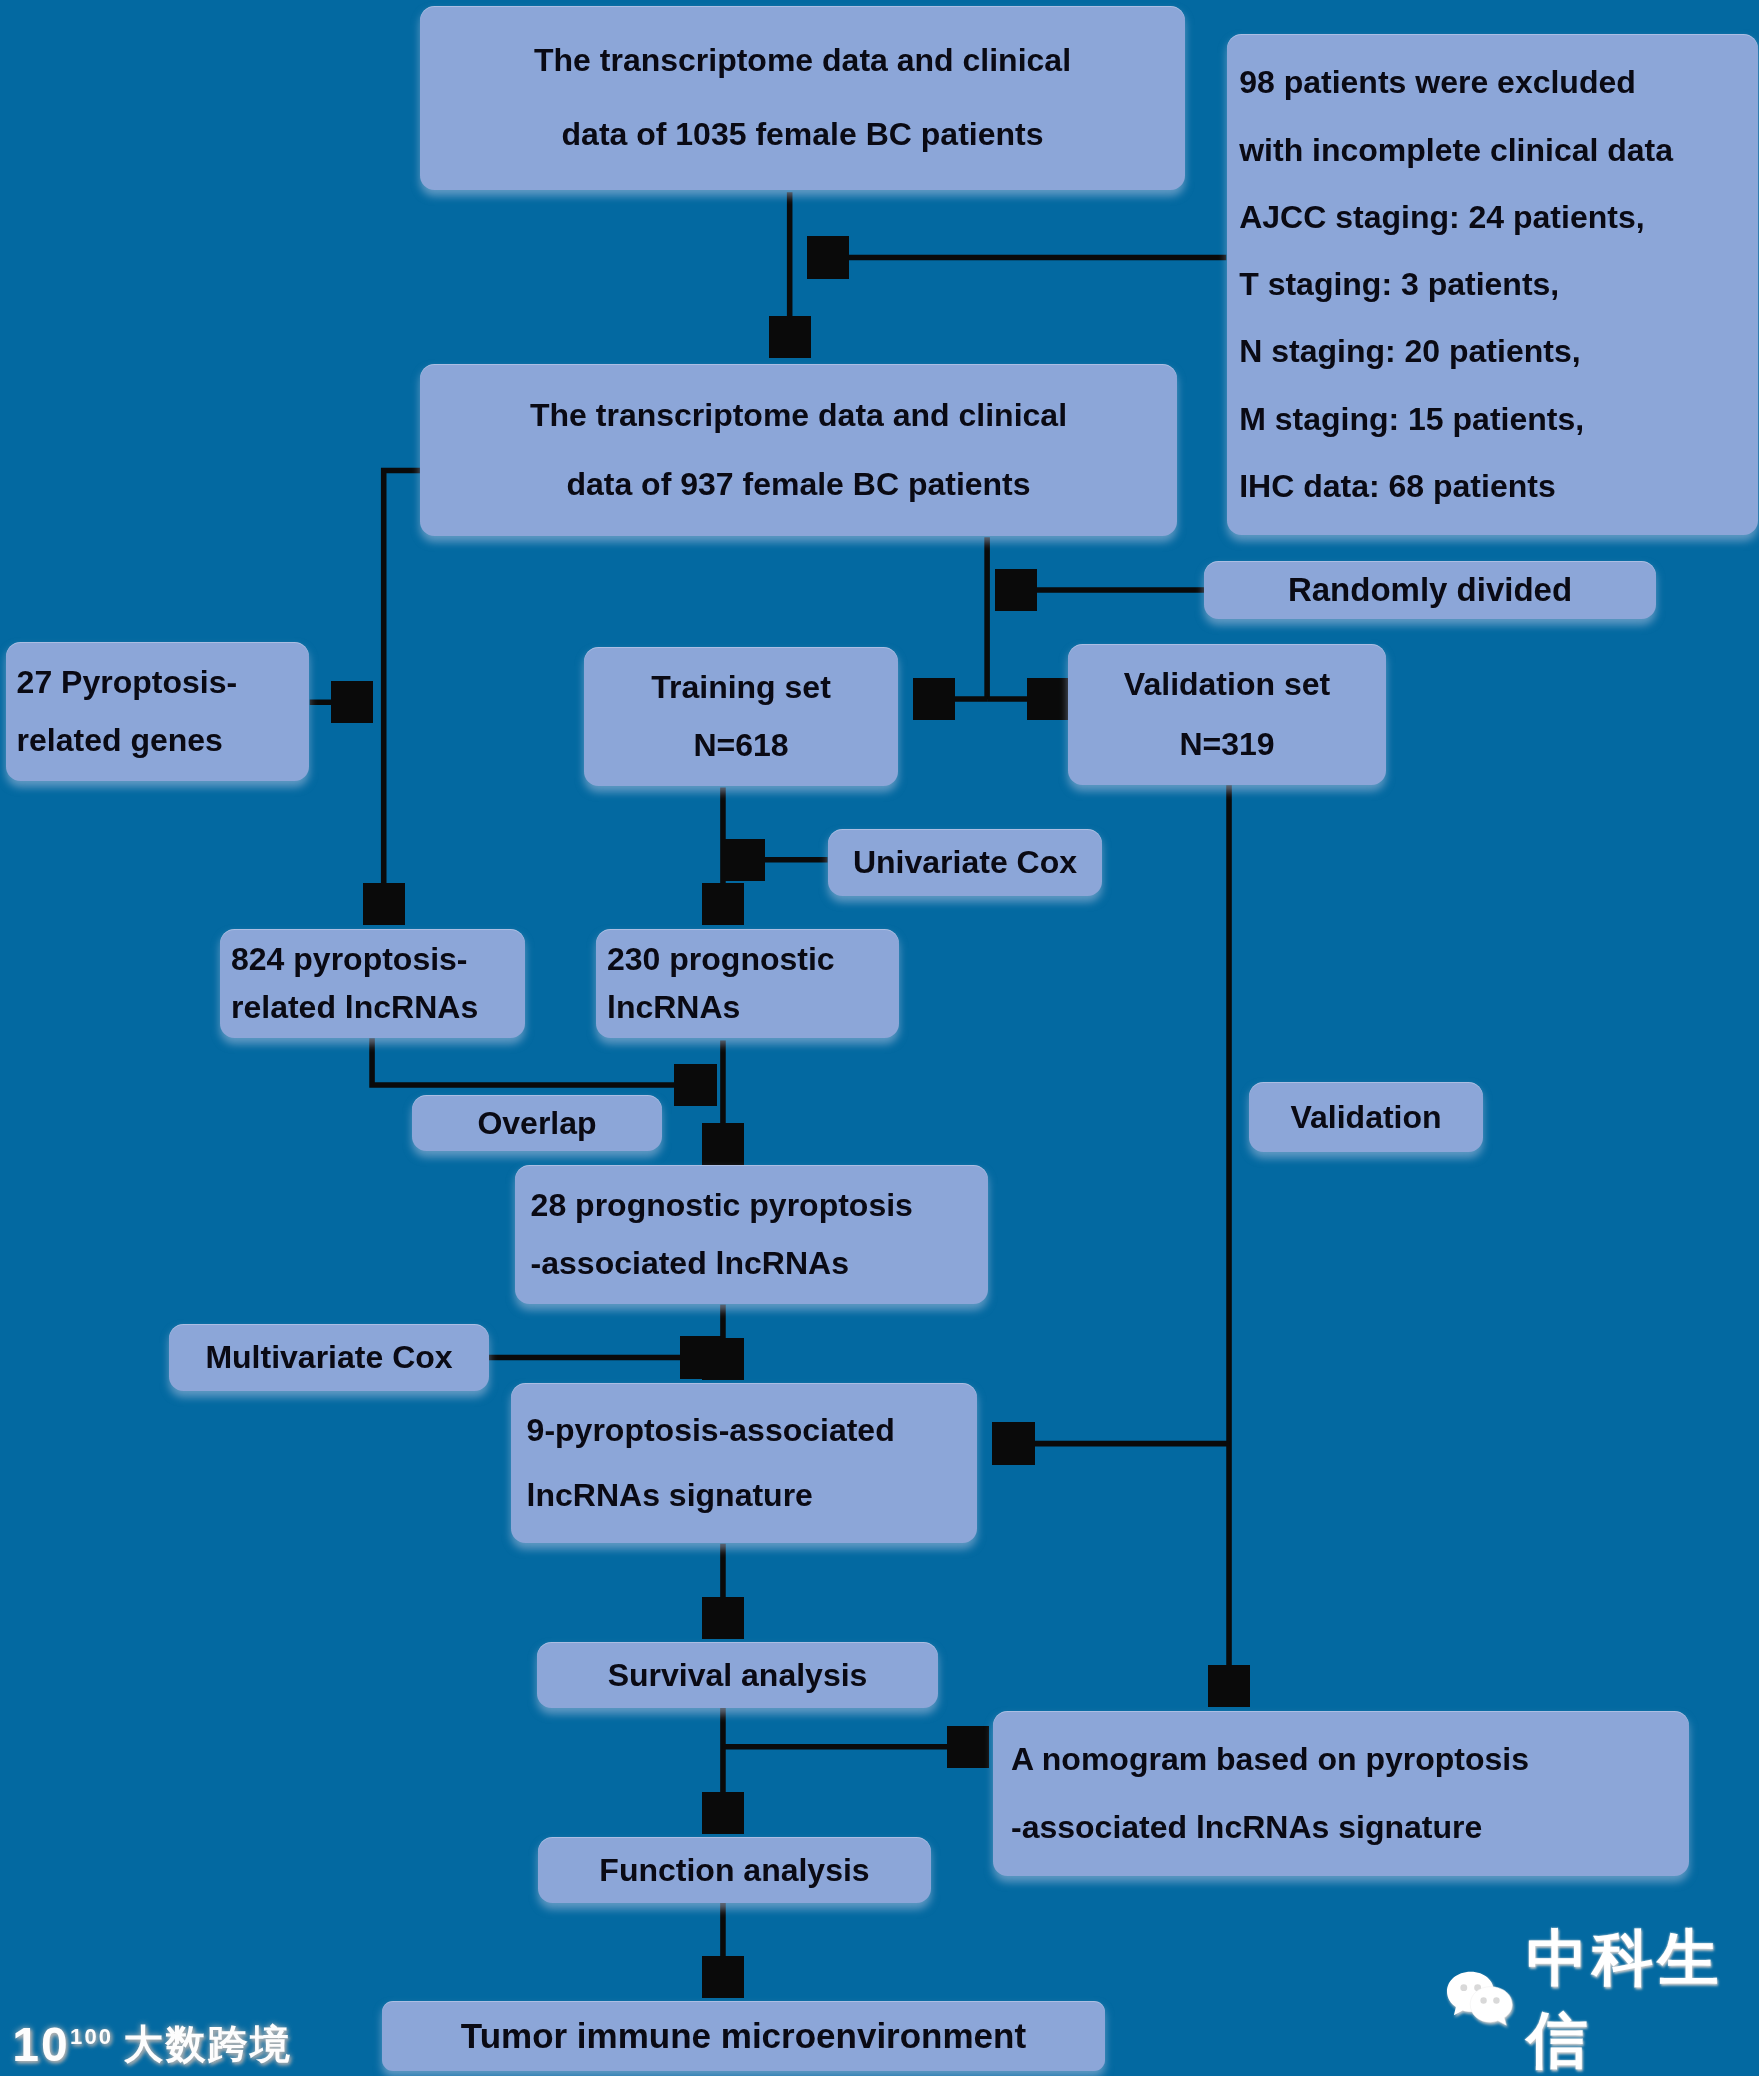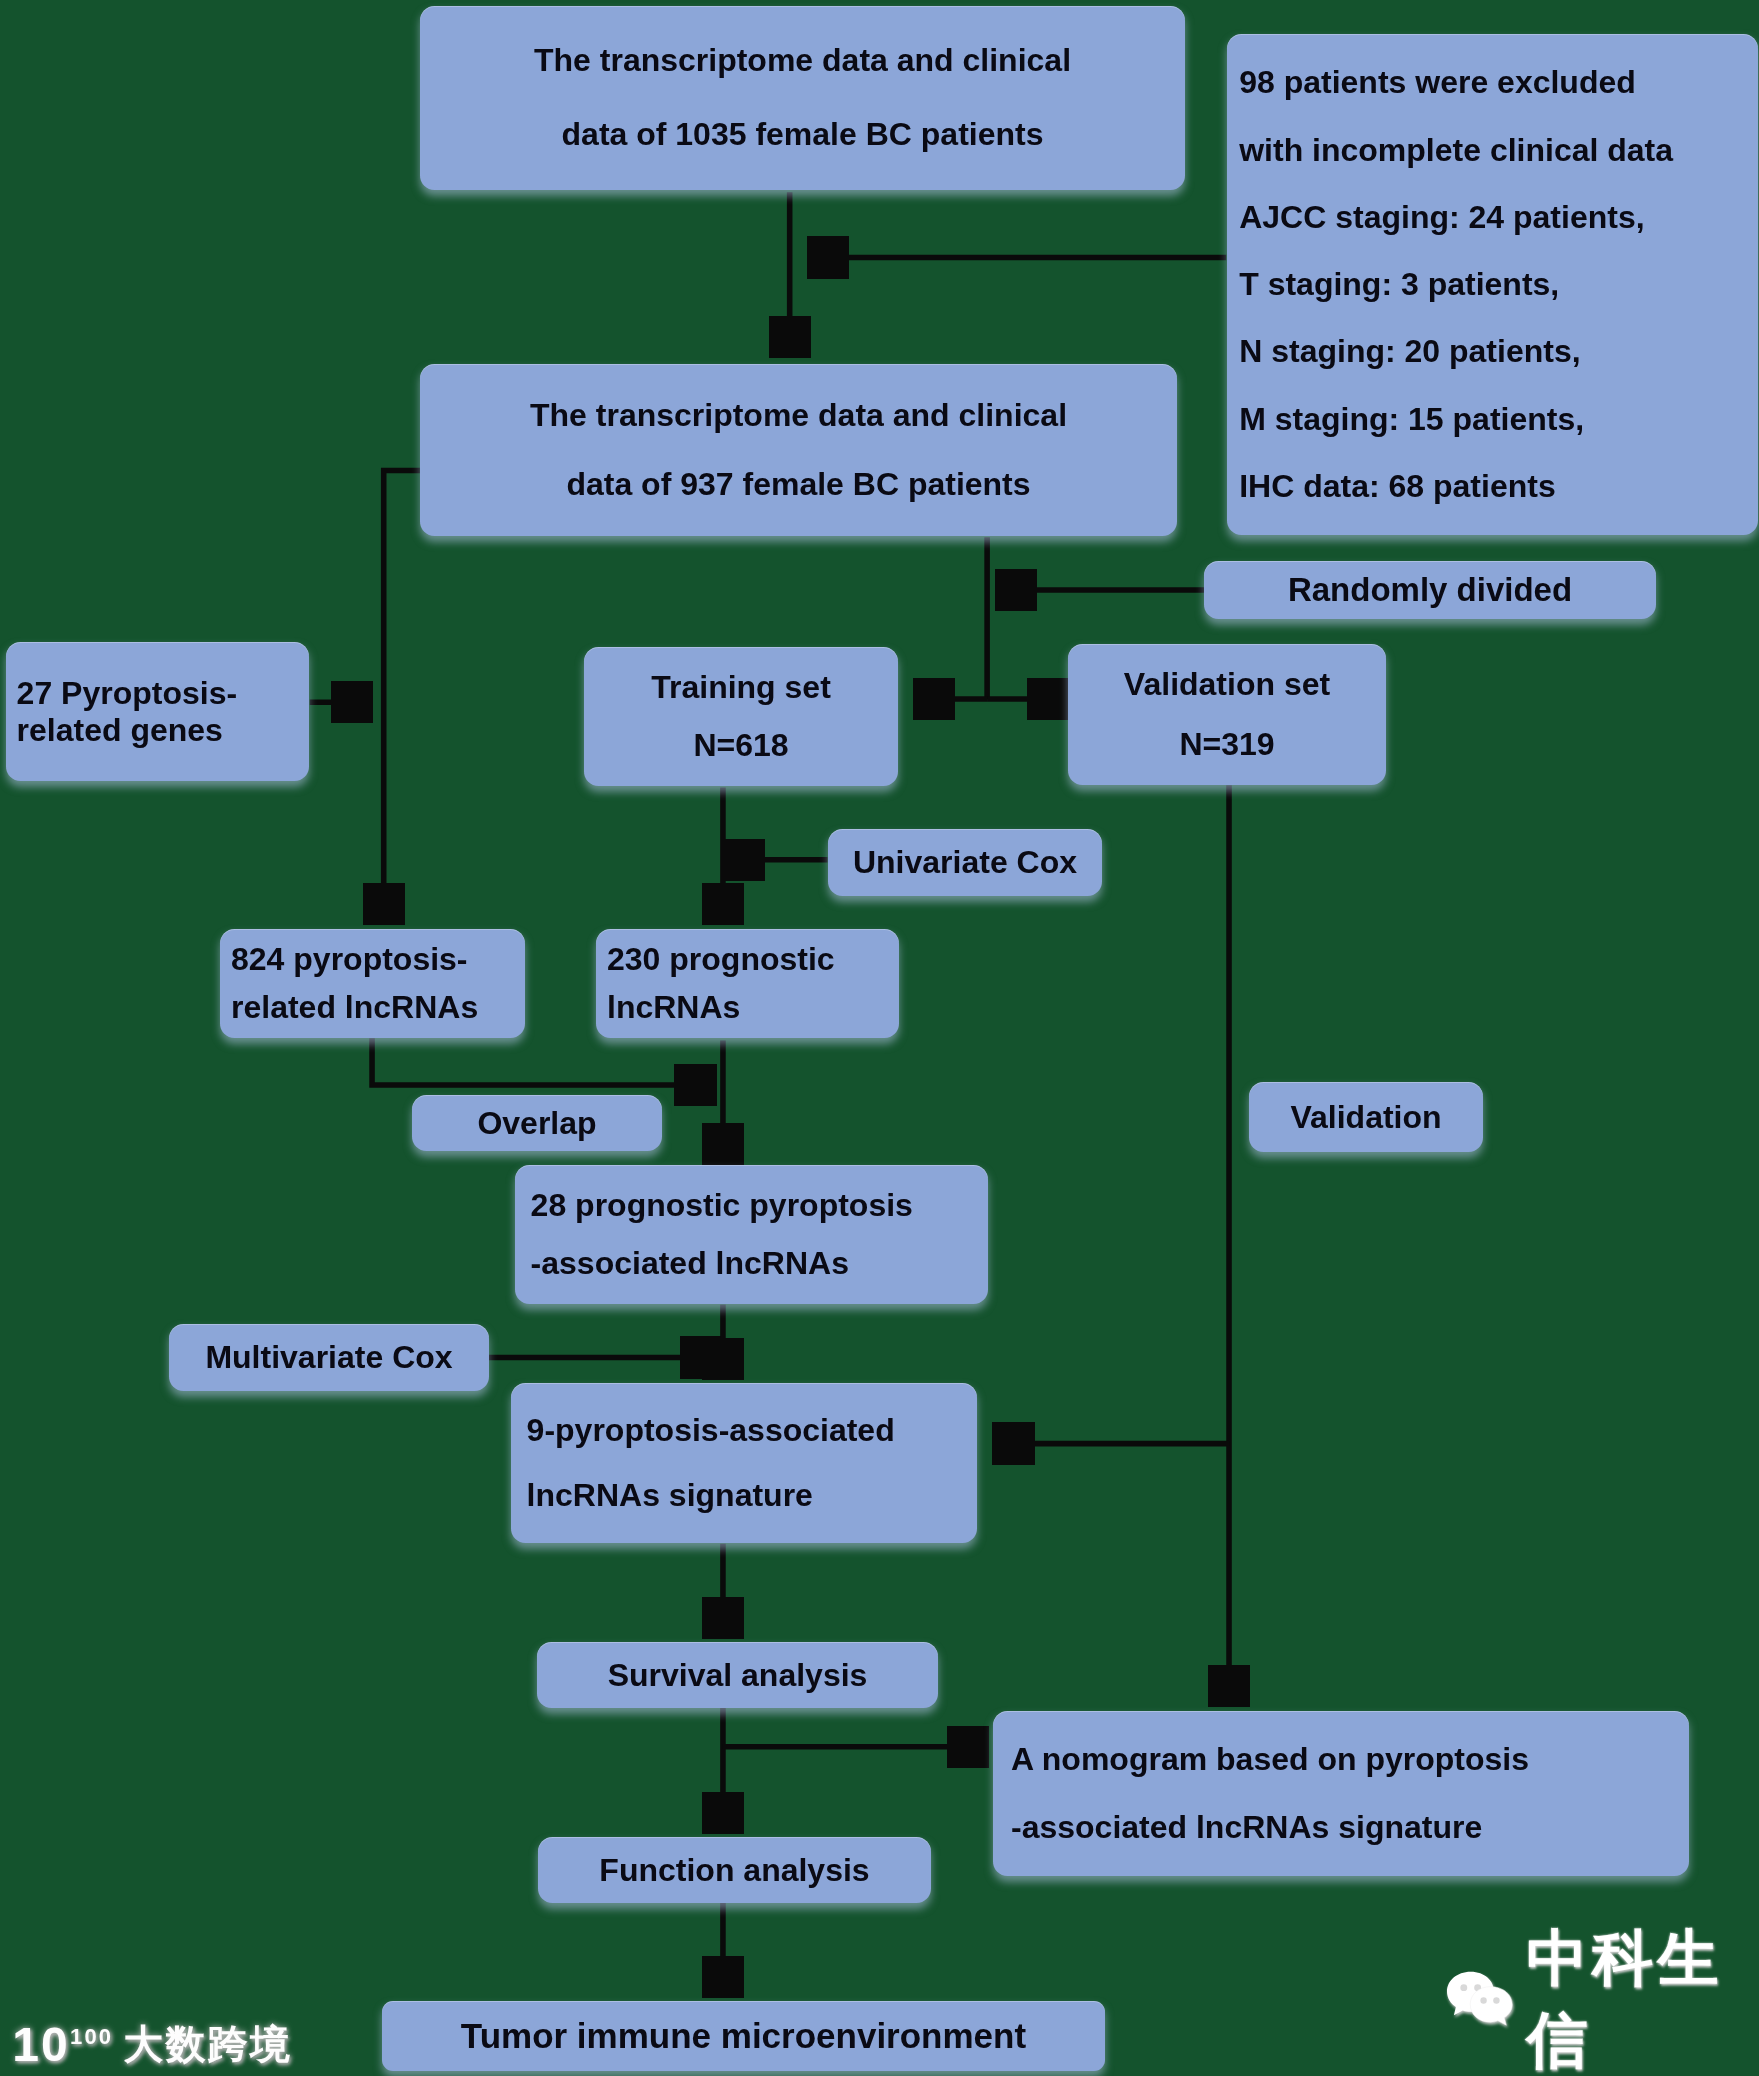--- a/index.html
+++ b/index.html
@@ -1,19 +1,19 @@
 <!DOCTYPE html>
 <html style="font-size:9px"><head>
 <meta charset="utf-8">
 <style>
   html,body{margin:0;padding:0;background:#ffffff;}
   .canvas{
     position:relative;
     width:1759px;height:2077px;
-    background:#14532d;
+    background:#0369a1;
     font-family:"Liberation Sans", sans-serif;
     font-weight:700;
     overflow:hidden;
   }
   .node{
     position:absolute;
     background:#8ca6d8;
     border-radius:14.5px;
     color:#0a0a14;
     display:flex;
@@ -105,21 +105,21 @@
   <div class="node" style="left:584px;top:647px;width:314px;height:139px;">
     <div class="ln">Training set</div>
     <div class="ln">N=618</div>
   </div>
 
   <div class="node" style="left:1068px;top:644px;width:318px;height:141px;">
     <div class="ln">Validation set</div>
     <div class="ln">N=319</div>
   </div>
 
-  <div class="node left" style="left:5.6px;top:642px;width:303px;height:139px;padding-left:11px;justify-content:center;">
+  <div class="node left" style="left:5.6px;top:642px;width:303px;height:139px;padding-left:11px;">
     <div class="ln">27 Pyroptosis-</div>
     <div class="ln">related genes</div>
   </div>
 
   <div class="node" style="left:828px;top:829px;width:274px;height:67px;">
     <div class="ln">Univariate Cox</div>
   </div>
 
   <div class="node left" style="left:220px;top:929px;width:305px;height:109px;padding-left:11px;">
     <div class="ln">824 pyroptosis-</div>

